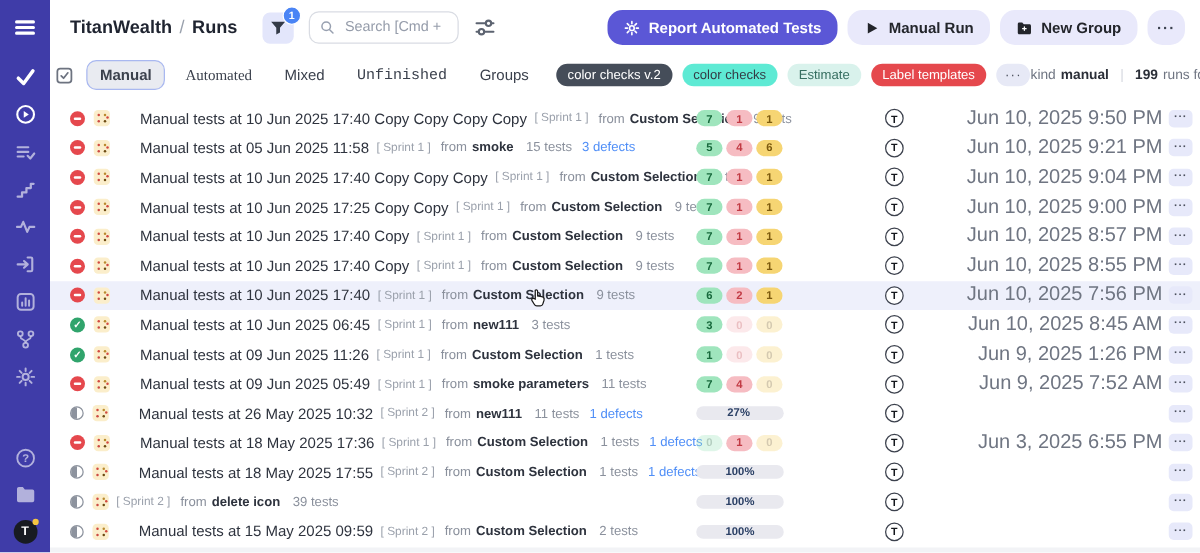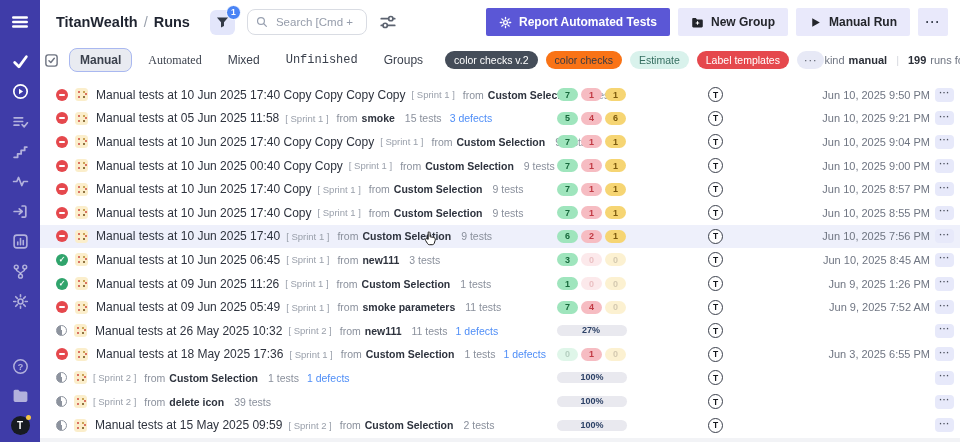--- a/index.html
+++ b/index.html
@@ -33,37 +33,37 @@
   .filter-badge{position:absolute;top:-5px;right:-6px;width:13px;height:13px;border-radius:50%;background:#4a84f5;
                 color:#fff;font-size:8.5px;font-weight:700;display:flex;align-items:center;justify-content:center;border:1.5px solid #fff}
   .search{margin-left:12px;width:120px;height:26px;border:1px solid #d9dce3;border-radius:8px;display:flex;
           align-items:center;padding:0 8px;gap:6px;background:#fff;box-sizing:border-box}
   .search svg{width:12px;height:12px;flex:none}
   .search input{border:none;outline:none;width:100%;font-size:11.5px;color:#333;font-family:inherit;background:transparent}
   .search input::placeholder{color:#959caa}
   .sliders-btn{margin-left:12px;background:none;border:none;width:18px;height:18px;padding:0;cursor:pointer}
   .topbar-spacer{flex:1}
   .topbar-right{display:flex;gap:8px;align-items:center}
-  .btn{height:28px;border:none;border-radius:2px;font-family:inherit;font-size:12px;font-weight:700;
+  .btn{height:28px;border:none;border-radius:12px;font-family:inherit;font-size:12px;font-weight:700;
        display:flex;align-items:center;gap:7px;padding:0 13px;cursor:pointer;white-space:nowrap}
   .btn svg{width:13px;height:13px}
   .btn-primary{background:#5b57d6;color:#fff}
   .btn-light{background:#e9e9fb;color:#23252b}
   .btn-more{width:30px;justify-content:center;padding:0;color:#3c4250;font-size:12px;letter-spacing:1px}
 
   
   .tabsbar{height:32px;display:flex;align-items:center;padding:0 14px 0 4px;box-sizing:border-box}
   .selectall{width:15px;height:15px;margin-right:10px;flex:none;cursor:pointer}
   .tabs{display:flex;align-items:center;gap:6px}
   .tab{font-size:12px;color:#3b414d;font-weight:500;padding:4px 10px;border-radius:8px;border:1.5px solid transparent;cursor:pointer;white-space:nowrap}
   .tab.active{background:#e9ebf1;border-color:#a9b8f0;font-weight:600}
   .chips{display:flex;gap:8px;margin-left:12px;align-items:center}
   .chip{font-size:10.5px;padding:3px 9px;border-radius:10px;font-weight:500;cursor:pointer;white-space:nowrap}
   .chip-dark{background:#454d59;color:#fff}
-  .chip-gray{background:#f97316;color:#343a44}
+  .chip-gray{background:#5eead4;color:#343a44}
   .chip-teal{background:#d9f2ec;color:#356e60}
   .chip-red{background:#e5484d;color:#fff}
   .chip-light{background:#e7e9f6;color:#4a4f5c;letter-spacing:1px;padding:3px 7px}
   .meta{margin-left:auto;display:flex;align-items:center;font-size:11px;color:#6f7582;gap:4px;white-space:nowrap}
   .meta b{color:#2b2f38}
   .meta .div{color:#d5d8df;margin:0 5px}
 
   
   .rows{padding-top:7px}
   .row{position:relative;height:23.6px;display:flex;align-items:center;padding-left:16px;box-sizing:border-box;cursor:pointer}
@@ -71,39 +71,39 @@
   .status{width:12px;height:12px;border-radius:50%;flex:none;display:flex;align-items:center;justify-content:center}
   .st-failed{background:#e5484d}
   .st-failed::after{content:"";width:6px;height:2px;background:#fff;border-radius:1px}
   .st-passed{background:#30a46c}
   .st-passed::after{content:"\2713";color:#fff;font-size:8px;font-weight:700;line-height:1}
   .st-in_progress{width:11px;height:11px;box-sizing:border-box;border:1.5px solid #8d939e;
                   background:conic-gradient(from 180deg,#8d939e 0 50%,#ffffff 50% 100%)}
   .run-emoji{width:13px;height:13px;border-radius:3.5px;background:#fbeecb;margin-left:7px;flex:none;position:relative}
   .run-emoji::before{content:"";position:absolute;left:3px;top:3px;width:2px;height:2px;border-radius:50%;background:#d2493f;
                      box-shadow:5px 0 0 #b98a2e,0 5px 0 #cc4a43,5px 5px 0 #6d4b12,7px 2px 0 #d2493f}
-  .title{margin-left:8px;font-size:12px;color:#2e333e;font-weight:500;white-space:nowrap}
+  .title{margin-left:24px;font-size:12px;color:#2e333e;font-weight:500;white-space:nowrap}
   .sprint{margin-left:6px;font-size:9.5px;color:#9aa0ab;white-space:nowrap}
   .fromlab{margin-left:8px;font-size:10.5px;color:#8a909c}
   .source{margin-left:4px;font-size:10.5px;font-weight:700;color:#2e333e;white-space:nowrap}
   .tests{margin-left:10px;font-size:10.5px;color:#8a909c;white-space:nowrap}
   .defects{margin-left:8px;font-size:10.5px;color:#4f8ef7;white-space:nowrap;cursor:pointer}
   .col-stats{position:absolute;left:517px;display:flex;gap:3px;align-items:center}
   .pill{width:21px;height:13px;border-radius:7px;font-size:9px;font-weight:700;display:flex;align-items:center;justify-content:center}
   .pill-green{background:#9fe5bd;color:#17693c}
   .pill-red{background:#f6bcc2;color:#c13a44}
   .pill-yellow{background:#f6d573;color:#7c5a0e}
   .pill.muted{opacity:.32}
   .progress{position:absolute;left:517px;width:70px;height:11px;border-radius:6px;background:#e9e9ef}
   .progress .fill{height:100%;border-radius:6px;background:#85bbf8}
   .progress .plabel{position:absolute;top:0;height:11px;line-height:11px;font-size:9px;font-weight:700;color:#2c4166}
   .col-avatar{position:absolute;left:668px}
   .avatar{width:15px;height:15px;border-radius:50%;border:1.3px solid #3c414d;box-sizing:border-box;display:flex;
           align-items:center;justify-content:center;font-size:8.5px;font-weight:800;color:#14171c;background:#fff;cursor:pointer}
-  .col-date{position:absolute;right:30px;font-size:11px;color:#6f7582;white-space:nowrap}
+  .col-date{position:absolute;right:30px;font-size:16px;color:#6f7582;white-space:nowrap}
   .col-more{position:absolute;right:6px;display:flex}
   .more-btn{width:19px;height:14px;border:none;border-radius:4px;background:#e7e9fa;color:#4a4f5c;font-size:9px;
             font-weight:700;letter-spacing:.5px;display:flex;align-items:center;justify-content:center;padding:0 0 3px 0;
             font-family:inherit;cursor:pointer}
   .bottom-sliver{height:5px;background:#f2f3f6;margin-top:1px}
 
   .cursor{position:absolute;left:424px;top:231px;width:13px;height:15px;z-index:9;pointer-events:none}
 </style>
 </head>
 <body>
@@ -220,34 +220,34 @@
         <span style="display:flex">
             <svg viewBox="0 0 16 16">
               <circle cx="8" cy="8" r="2.3" stroke="#fff" stroke-width="1.6" fill="none"></circle>
               <path d="M8 1.6v2M8 12.4v2M1.6 8h2M12.4 8h2M3.5 3.5L5 5M11 11l1.5 1.5M12.5 3.5L11 5M5 11l-1.5 1.5" stroke="#fff" stroke-width="1.6" stroke-linecap="round"></path>
             </svg>
           </span>
         <span>Report Automated Tests</span>
       </button>
       <button class="btn btn-light">
         <span style="display:flex">
+            <svg viewBox="0 0 12 12">
+              <path d="M3 2l7 4-7 4z" fill="#23252b"></path>
+            </svg>
+          </span>
+        <span>Manual Run</span>
+      </button>
+      <button class="btn btn-light">
+        <span style="display:flex">
             <svg viewBox="0 0 16 16">
               <path d="M1.5 4c0-.8.6-1.5 1.4-1.5h3l1.5 1.8h5.7c.8 0 1.4.7 1.4 1.5v6.7c0 .8-.6 1.5-1.4 1.5H2.9c-.8 0-1.4-.7-1.4-1.5z" fill="#23252b"></path>
               <path d="M8 6.8v3.4M6.3 8.5h3.4" stroke="#fff" stroke-width="1.3" stroke-linecap="round"></path>
             </svg>
           </span>
         <span>New Group</span>
-      </button>
-      <button class="btn btn-light">
-        <span style="display:flex">
-            <svg viewBox="0 0 12 12">
-              <path d="M3 2l7 4-7 4z" fill="#23252b"></path>
-            </svg>
-          </span>
-        <span>Manual Run</span>
       </button>
       <button class="btn btn-light btn-more">···</button>
     </div>
   </header>
 
   <div class="tabsbar">
     <span class="selectall"><svg viewBox="0 0 16 16">
           <rect x="2" y="2" width="12" height="12" rx="2.5" stroke="#6d7380" stroke-width="1.5" fill="none"></rect>
           <path d="M5.3 8.2l2 2L11 5.6" stroke="#6d7380" stroke-width="1.5" fill="none" stroke-linecap="round" stroke-linejoin="round"></path>
         </svg></span>
@@ -341,21 +341,21 @@
           <span class="avatar">T</span>
         </span>
     <span class="col-date">Jun 10, 2025 9:04 PM</span>
     <span class="col-more">
           <button class="more-btn">···</button>
         </span>
   </div>
       <div class="row">
     <span class="status st-failed"></span>
     <span class="run-emoji"></span>
-    <span class="title">Manual tests at 10 Jun 2025 00:40 Copy Copy</span>
+    <span class="title">Manual tests at 10 Jun 2025 17:25 Copy Copy</span>
     <span class="sprint">[ Sprint 1 ]</span>
     <span class="fromlab">from</span>
     <span class="source">Custom Selection</span>
     <span class="tests">9 tests</span>
 
     <span class="col-stats">
       <span class="pill pill-green">7</span>
       <span class="pill pill-red">1</span>
       <span class="pill pill-yellow">1</span>
     </span>
@@ -547,20 +547,21 @@
           <span class="avatar">T</span>
         </span>
     <span class="col-date">Jun 3, 2025 6:55 PM</span>
     <span class="col-more">
           <button class="more-btn">···</button>
         </span>
   </div>
       <div class="row">
     <span class="status st-in_progress"></span>
     <span class="run-emoji"></span>
+    <span class="title">Manual tests at 18 May 2025 17:55</span>
     <span class="sprint">[ Sprint 2 ]</span>
     <span class="fromlab">from</span>
     <span class="source">Custom Selection</span>
     <span class="tests">1 tests</span>
     <span class="defects">1 defects</span>
 
     <span class="progress">
       <span class="fill" style="width: 100%;"></span>
       <span class="plabel" style="left: 0px; width: 100%; text-align: center;">100%</span>
     </span>

